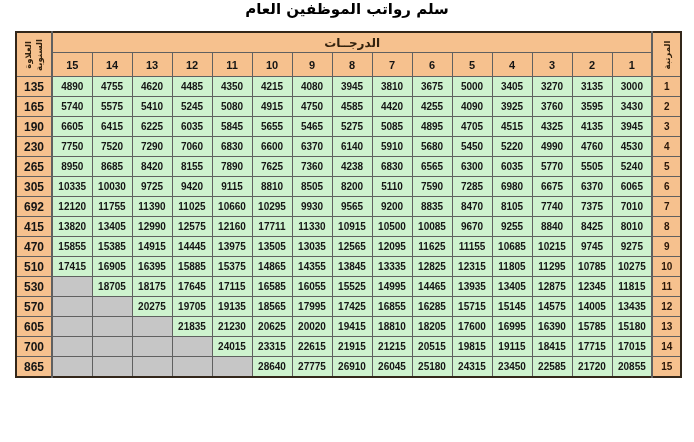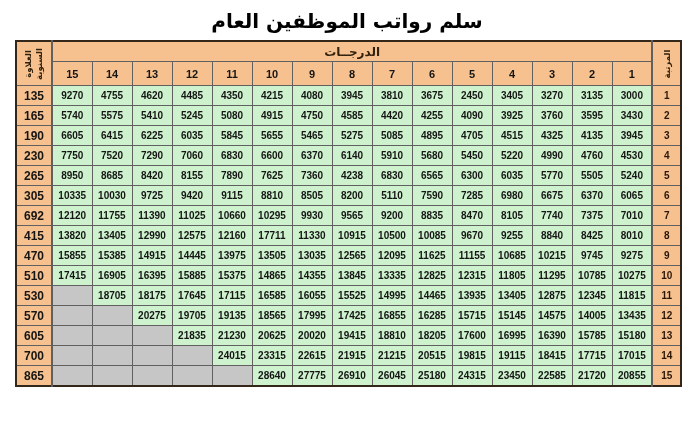--- a/index.html
+++ b/index.html
@@ -12,23 +12,22 @@
   }
   html,body{margin:0;padding:0;}
   body{
     width:694px;height:442px;background:#ffffff;
     font-family:"DejaVu Sans","Liberation Sans",sans-serif;
     overflow:hidden;
   }
   .page-title{
     text-align:center;
     font-weight:bold;
-    font-size:20px;
+    font-size:15px;
     color:#000;
-    padding-top:9px;
     height:20px;
   }
   table.salary-table{
     border-collapse:collapse;
     table-layout:fixed;
     width:665px;
     margin:11px 0 0 15px;
     border:2px solid var(--outer-border);
   }
   th,td{
@@ -135,31 +134,31 @@
         <th class="grade-col">5</th>
         <th class="grade-col">4</th>
         <th class="grade-col">3</th>
         <th class="grade-col">2</th>
         <th class="grade-col">1</th>
       </tr>
   </thead>
   <tbody id="table-body">
       <tr>
         <td class="inc">135</td>
-        <td class="val">9270</td>
+        <td class="val">4890</td>
         <td class="val">4755</td>
         <td class="val">4620</td>
         <td class="val">4485</td>
         <td class="val">4350</td>
         <td class="val">4215</td>
         <td class="val">4080</td>
         <td class="val">3945</td>
         <td class="val">3810</td>
         <td class="val">3675</td>
-        <td class="val">2450</td>
+        <td class="val">5000</td>
         <td class="val">3405</td>
         <td class="val">3270</td>
         <td class="val">3135</td>
         <td class="val">3000</td>
         <td class="rank">1</td>
       </tr>
       <tr>
         <td class="inc">165</td>
         <td class="val">5740</td>
         <td class="val">5575</td>

